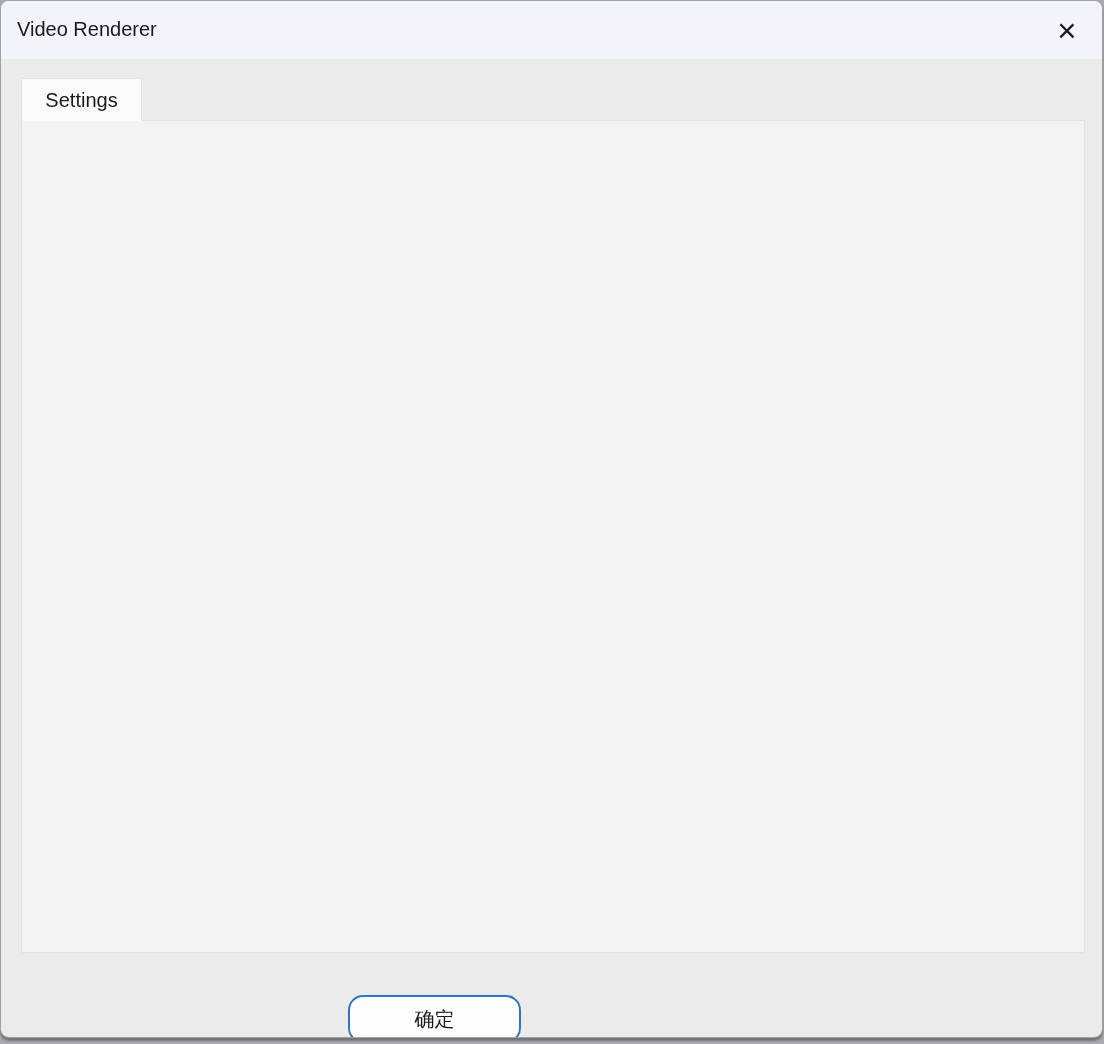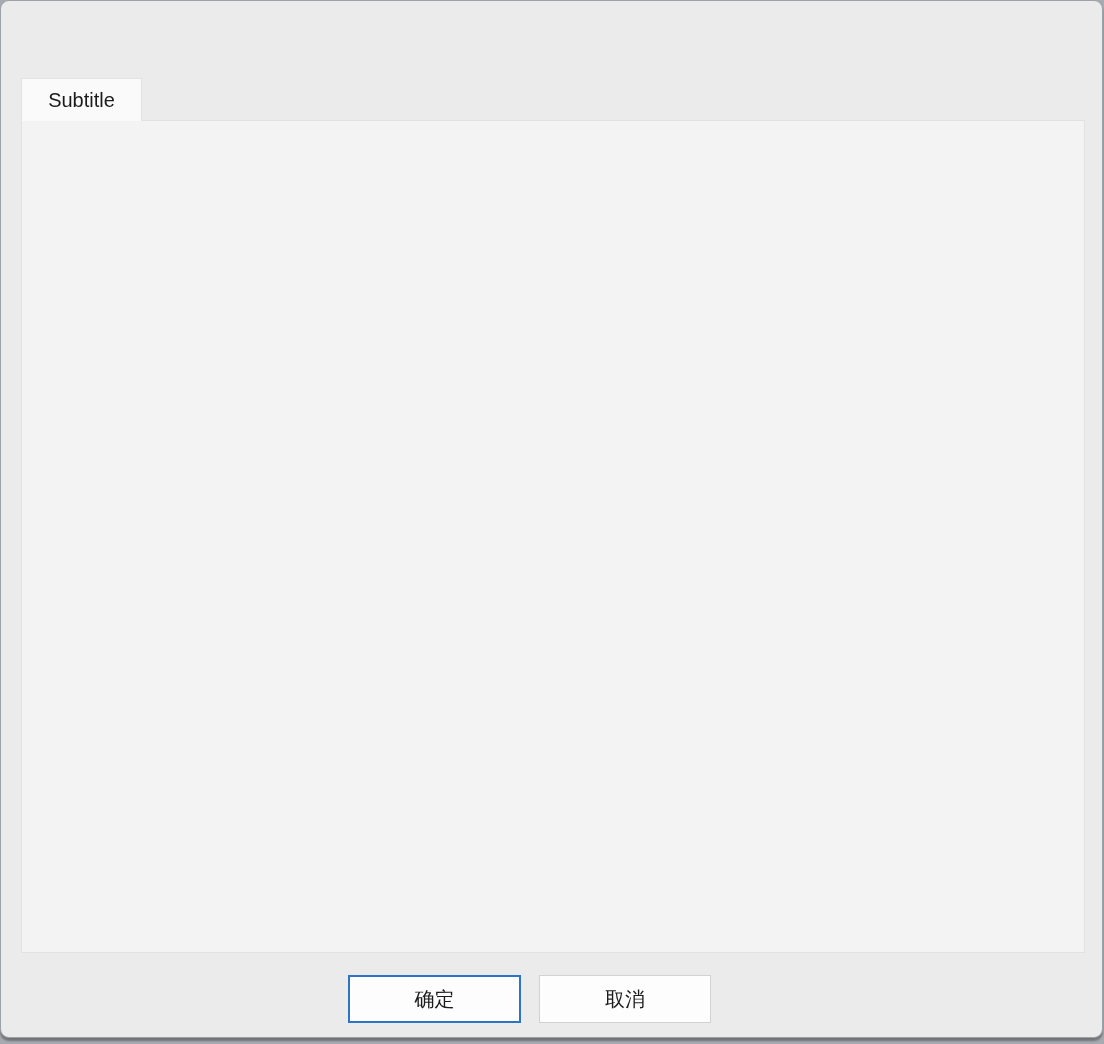--- a/index.html
+++ b/index.html
@@ -79,37 +79,41 @@
     clip-path: polygon(0 0, 100% 0, 100% 62%, 50% 100%, 0 62%);
   }
   .tick { position: absolute; top: 32px; width: 1px; height: 6px; background: #a8a8a8; }
   .edit {
     position: absolute; height: 34px; background: #fdfdfd; border: 1px solid #d6d6d6;
     display: flex; align-items: center; justify-content: flex-end;
     padding-right: 12px; font-size: 19px;
   }
   .btn {
     position: absolute; display: flex; align-items: center; justify-content: center;
-    background: #fdfdfd; border: 1px solid #d2d2d2; border-radius: 0;
-    font-size: 19px; color: #1b1b1b;
+    background: #fdfdfd; border: 1px solid #d2d2d2; border-radius: 15px;
+    font-size: 19px; color: #1b1b1b; margin-top: 20px;
   }
   .btn.cjk { font-size: 20px; }
   .btn.default-accent { border: 2px solid #2e74c4; }
   .btn.disabled { background: #f3f3f3; border-color: #e4e4e4; color: #a0a0a0; }
   .version { position: absolute; font-size: 19px; color: #1b1b1b; white-space: nowrap; }
   .wrap2 { display: flex; flex-direction: column; }
   .wrap2 span { display: block; }
 </style>
 </head>
 <body>
 
 <div class="dialog">
 
-
-  <div class="tab">Subtitle</div>
+  <div class="titlebar">
+    <span class="title">Video Renderer</span>
+    <div class="close-btn">×</div>
+  </div>
+
+  <div class="tab">Settings</div>
   <div class="page"></div>
 
   <div class="cb" style="left:55px;top:140px">
     <span class="box checked"></span>
     <span class="cbl">Use Direct3D 11</span>
   </div>
 
   <span class="lbl" style="left:52px;top:187px">Texture format:</span>
   <div class="combo" style="left:243px;top:180px;width:257px">
     <span>Auto 8/10-bit Integer</span>
@@ -261,15 +265,14 @@
   <div class="cb" style="left:560px;top:764px">
     <span class="box"></span>
     <span class="cbl">Reinitialize device when changing display</span>
   </div>
 
   <div class="btn" style="left:940px;top:804px;width:108px;height:37px">Default</div>
 
   <span class="version" style="right:55px;top:897px">MPC Video Renderer 0.9.17.2472 x64</span>
 
   <div class="btn cjk default-accent" style="left:347px;top:974px;width:173px;height:48px">确定</div>
-  <div class="btn cjk" style="left:538px;top:974px;width:172px;height:48px">取消</div>
 
 </div>
 
 </body></html>

